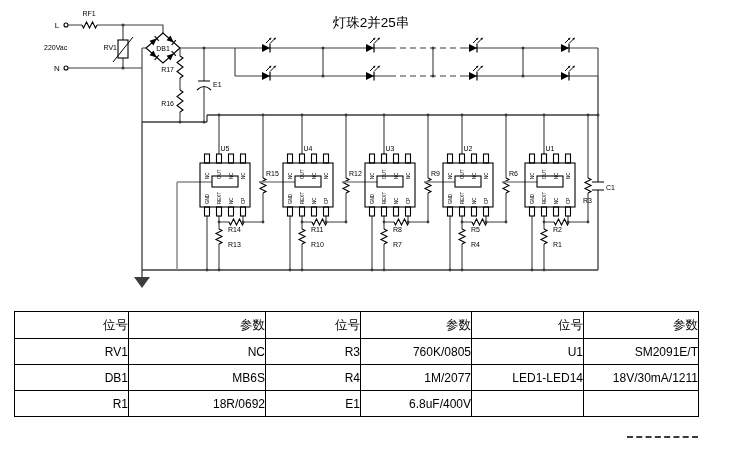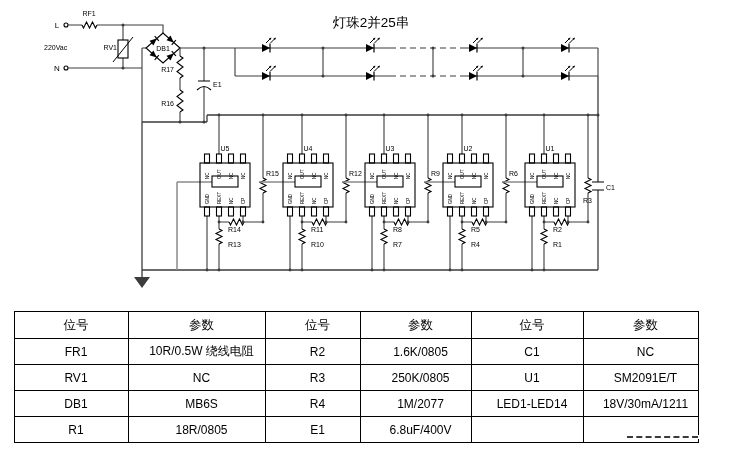--- a/index.html
+++ b/index.html
@@ -13,21 +13,21 @@
   .pin{font-size:4.5px;}
   .wire{stroke:#3c3c3c;stroke-width:1.1;fill:none;}
   .wire2{stroke:#3c3c3c;stroke-width:1.3;fill:none;}
   .dashed{stroke:#3c3c3c;stroke-width:1.1;fill:none;stroke-dasharray:6,4;}
   .comp{stroke:#000;stroke-width:1.1;fill:none;}
   .fb{stroke:#8a8a8a;stroke-width:1.5;fill:none;}
   .dot{fill:#3c3c3c;}
   #bom{position:absolute;left:14px;top:311px;border-collapse:collapse;
        table-layout:fixed;width:684px;}
   #bom th,#bom td{border:1px solid #000;font-size:12px;font-weight:normal;
-       text-align:center;padding:0 0 0 9px;height:25px;overflow:hidden;
+       text-align:right;padding:0 0 0 9px;height:25px;overflow:hidden;
        white-space:nowrap;}
   #bom tr.hdr th{height:26px;font-size:12.5px;}
   .wm-mask{position:absolute;left:627px;top:435px;width:72px;height:4px;
        background:#fff;}
   .wm-dash{position:absolute;left:0;top:1px;width:71px;height:0;
        border-top:2px dashed #3a3a3a;}
 </style>
 </head>
 <body>
 
@@ -324,46 +324,38 @@
   <tbody>
       <tr class="hdr">
     <th>位号</th>
     <th>参数</th>
     <th>位号</th>
     <th>参数</th>
     <th>位号</th>
     <th>参数</th>
   </tr>
   <tr>
-    <td>FR1</td>
-    <td>10R/0.5W 绕线电阻</td>
-    <td>R2</td>
-    <td>1.6K/0805</td>
-    <td>C1</td>
-    <td>NC</td>
-  </tr>
-  <tr>
     <td>RV1</td>
     <td>NC</td>
     <td>R3</td>
-    <td>250K/0805</td>
+    <td>760K/0805</td>
     <td>U1</td>
     <td>SM2091E/T</td>
   </tr>
   <tr>
     <td>DB1</td>
     <td>MB6S</td>
     <td>R4</td>
     <td>1M/2077</td>
     <td>LED1-LED14</td>
     <td>18V/30mA/1211</td>
   </tr>
   <tr>
     <td>R1</td>
-    <td>18R/0805</td>
+    <td>18R/0692</td>
     <td>E1</td>
     <td>6.8uF/400V</td>
     <td></td>
     <td></td>
   </tr>
 </tbody>
   </table>
 
 <div class="wm-mask">
   <div class="wm-dash"></div>

